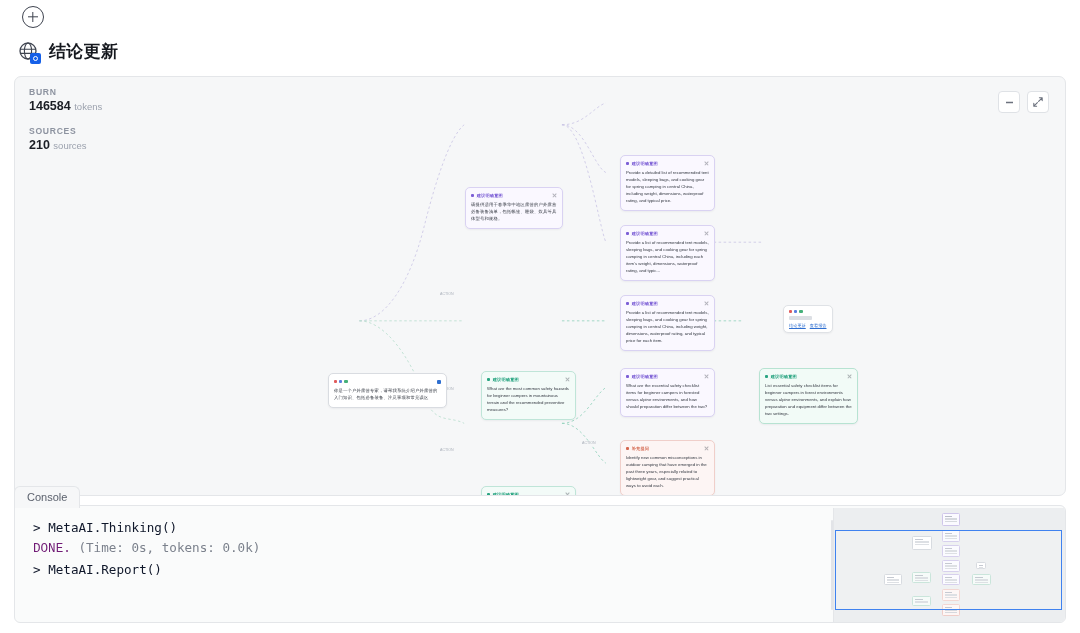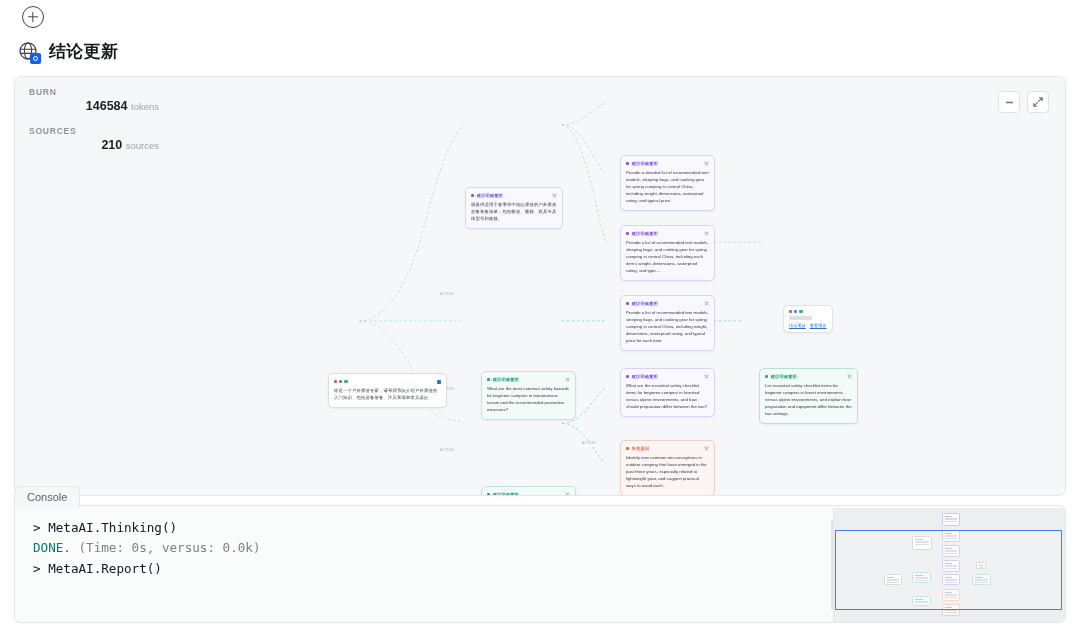--- a/index.html
+++ b/index.html
@@ -51,21 +51,21 @@
     border-radius: 7px;
     overflow: hidden;
   }
 
   .stats { position: absolute; left: 14px; top: 10px; width: 130px; }
   .stat { margin-bottom: 13px; }
   .stat-label {
     font-size: 8.6px; font-weight: bold; color: #8d93a0;
     letter-spacing: .7px; margin-bottom: 2px;
   }
-  .stat-value { font-size: 12.5px; font-weight: bold; color: #1b1e25; text-align: right; }
+  .stat-value { font-size: 12.5px; font-weight: bold; color: #1b1e25; }
   .stat-unit { font-size: 9.5px; font-weight: normal; color: #9ca2ae; }
 
   
   .canvas-controls { position: absolute; right: 16px; top: 14px; display: flex; gap: 7px; }
   .ctrl-btn {
     width: 22px; height: 22px; background: #fff;
     border: 1px solid #dfe2e6; border-radius: 4px;
     display: flex; align-items: center; justify-content: center;
     cursor: pointer; color: #6c727e;
   }
@@ -137,21 +137,21 @@
     position: absolute; left: 14px; top: 505px;
     width: 1052px; height: 118px;
     background: #fafbfb; border: 1px solid #e4e6e9; border-radius: 0 6px 6px 6px;
     overflow: hidden;
   }
   .console-lines {
     padding: 12px 0 0 18px;
     font-family: "DejaVu Sans Mono", monospace; font-size: 12.6px; line-height: 1.62;
   }
   .cl-cmd  { color: #0f172a; }
-  .cl-done { color: #0f766e; }
+  .cl-done { color: #701a75; font-family: Liberation Mono, monospace; }
   .cl-rest { color: #7b818c; }
 
   .console-scroll {
     position: absolute; right: 232px; top: 14px; width: 2px; height: 90px;
     background: #e2e4e8; border-radius: 2px;
   }
 
   
   .minimap {
     position: absolute; right: 0px; top: 2px;
@@ -370,21 +370,21 @@
     </div>
 
   </div>
 </div>
 
 <div class="console-tab">Console</div>
 
 <div class="console">
   <div class="console-lines">
     <div class="cl-cmd">&gt; MetaAI.Thinking()</div>
-    <div><span class="cl-done">DONE.</span><span class="cl-rest"> (Time: 0s, versus: 0.0k)</span></div>
+    <div><span class="cl-done">DONE.</span><span class="cl-rest"> (Time: 0s, tokens: 0.0k)</span></div>
     <div class="cl-cmd">&gt; MetaAI.Report()</div>
   </div>
 
   <div class="console-scroll"></div>
 
   <div class="minimap">
     <div class="mm-node" style="left:50px;  top:66px; width:18px; height:11px;">
         <i></i>
         <i></i>
         <i></i>

